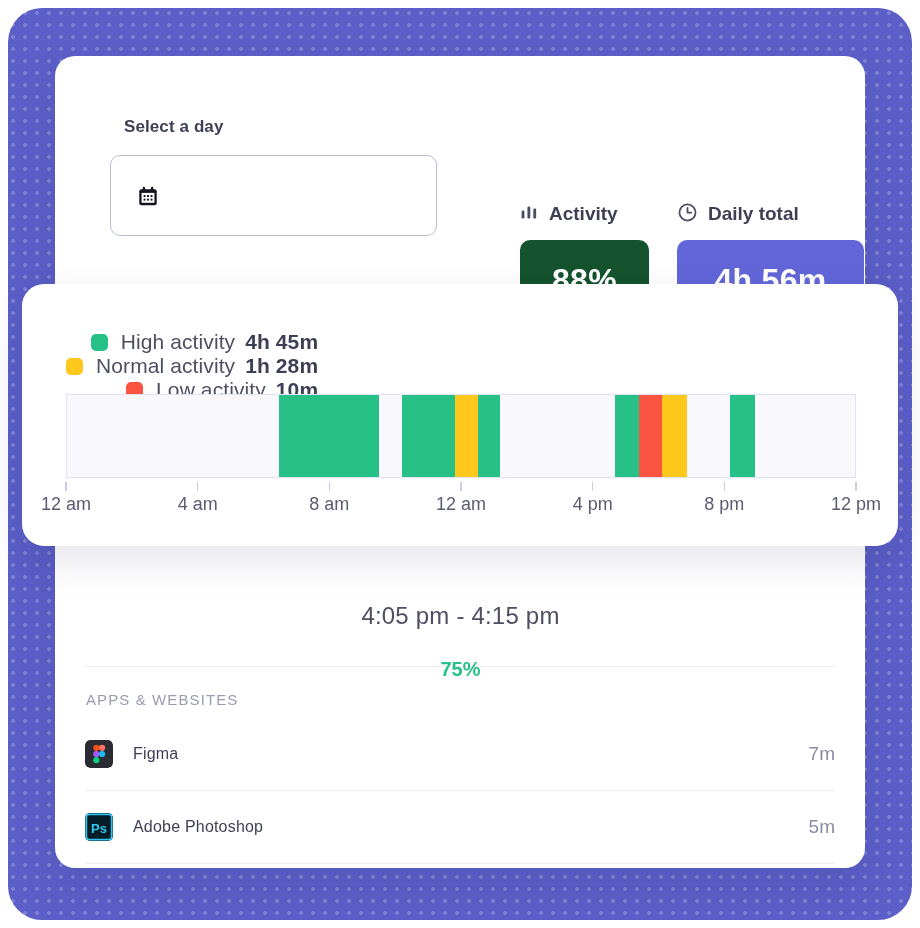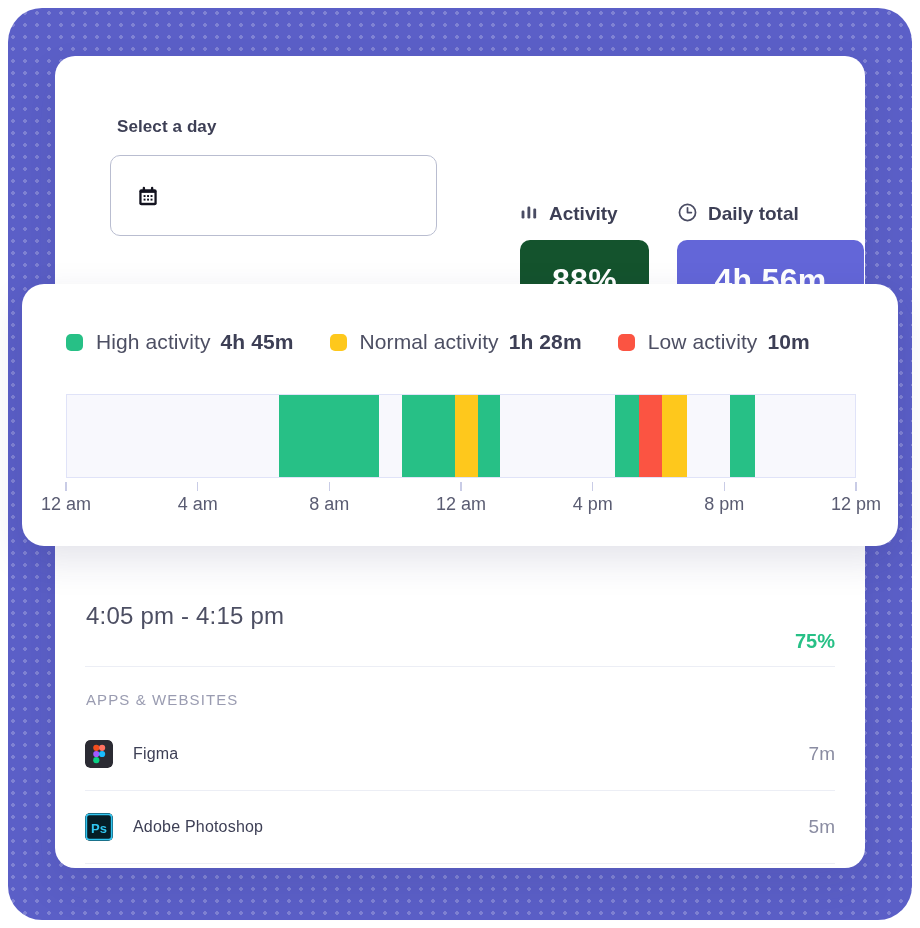--- a/index.html
+++ b/index.html
@@ -49,21 +49,21 @@
   
   .header {
     position: absolute;
     left: 0; top: 0;
     width: 810px;
     height: 212px;
   }
 
   .select-day-label {
     position: absolute;
-    left: 62px;
+    left: 69px;
     top: 61px;
     font-size: 17px;
     font-weight: bold;
     color: #3d3f55;
     letter-spacing: 0.1px;
   }
 
   .date-box {
     position: absolute;
     left: 55px;
@@ -130,20 +130,21 @@
     box-shadow: 0 14px 38px rgba(40,40,90,0.13);
   }
 
   .legend {
     position: absolute;
     left: 44px;
     top: 46px;
     display: flex;
     align-items: flex-end;
     gap: 0;
+    flex-direction: column;
   }
   .legend-item {
     display: flex;
     align-items: center;
     gap: 13px;
     margin-right: 36px;
   }
   .legend-swatch {
     width: 17px; height: 17px;
     border-radius: 5px;
@@ -217,23 +218,25 @@
   
   .detail {
     position: absolute;
     left: 0;
     top: 546px;
     width: 810px;
     padding: 0 30px;
   }
   .detail-row {
     display: flex;
+    align-items: center;
     justify-content: space-between;
     height: 64px;
     padding: 0 0 0 1px;
+    flex-direction: column;
   }
   .detail-time {
     font-size: 24px;
     color: #4d4f63;
     letter-spacing: 0.2px;
   }
   .detail-pct {
     font-size: 20px;
     font-weight: bold;
     color: #27c086;

